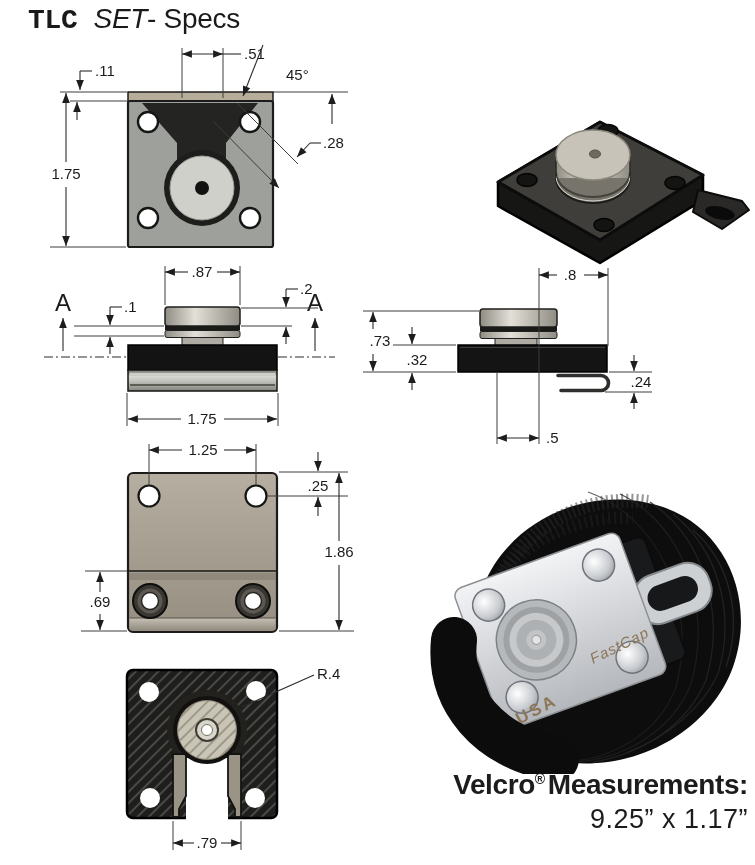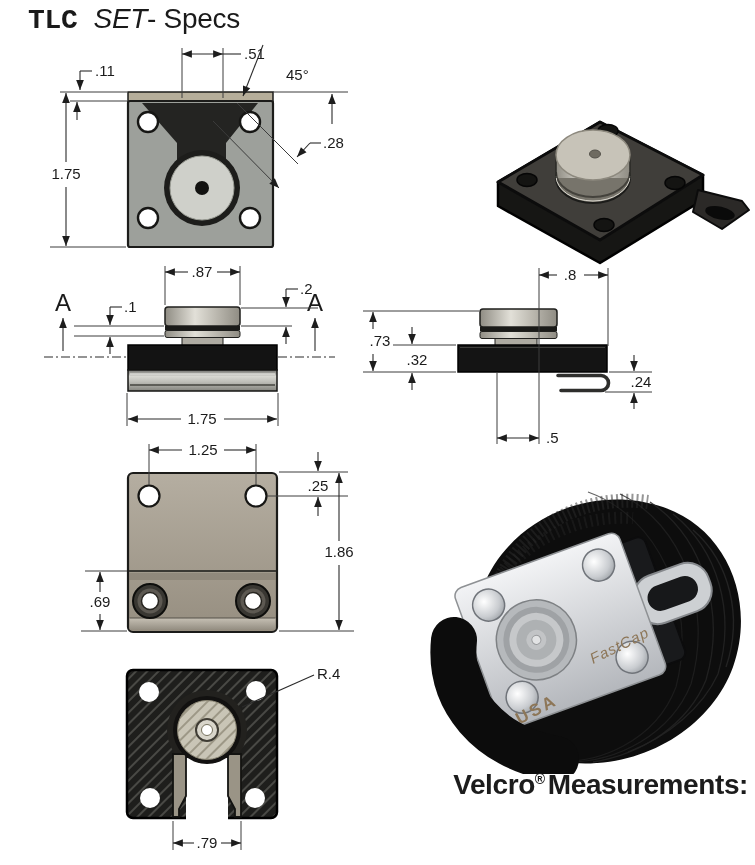--- a/index.html
+++ b/index.html
@@ -351,13 +351,14 @@
       <circle cx="147" cy="170" r="4.5" fill="#e2e3e4" stroke="#97999b" stroke-width="1"></circle>
     </g>
     <text x="102" y="244" font-size="17" font-weight="bold" fill="#8d7657" letter-spacing="3" transform="rotate(-8 102 244)">USA</text>
     <text x="192" y="212" font-size="15" font-style="italic" fill="#8d7657" letter-spacing="1" transform="rotate(-6 192 212)">FastCap</text>
   </g>
   <path d="M 66,178 C 60,238 100,284 168,297" fill="none" stroke="#0c0c0c" stroke-width="46" stroke-linecap="round"></path>
 </svg>
 
 <div id="footer">
   <div class="f-head"><span>Velcro</span><sup>®</sup><span>Measurements:</span></div>
+  <div class="f-size">9.25” x 1.17”</div>
 </div>
 
 </body></html>

